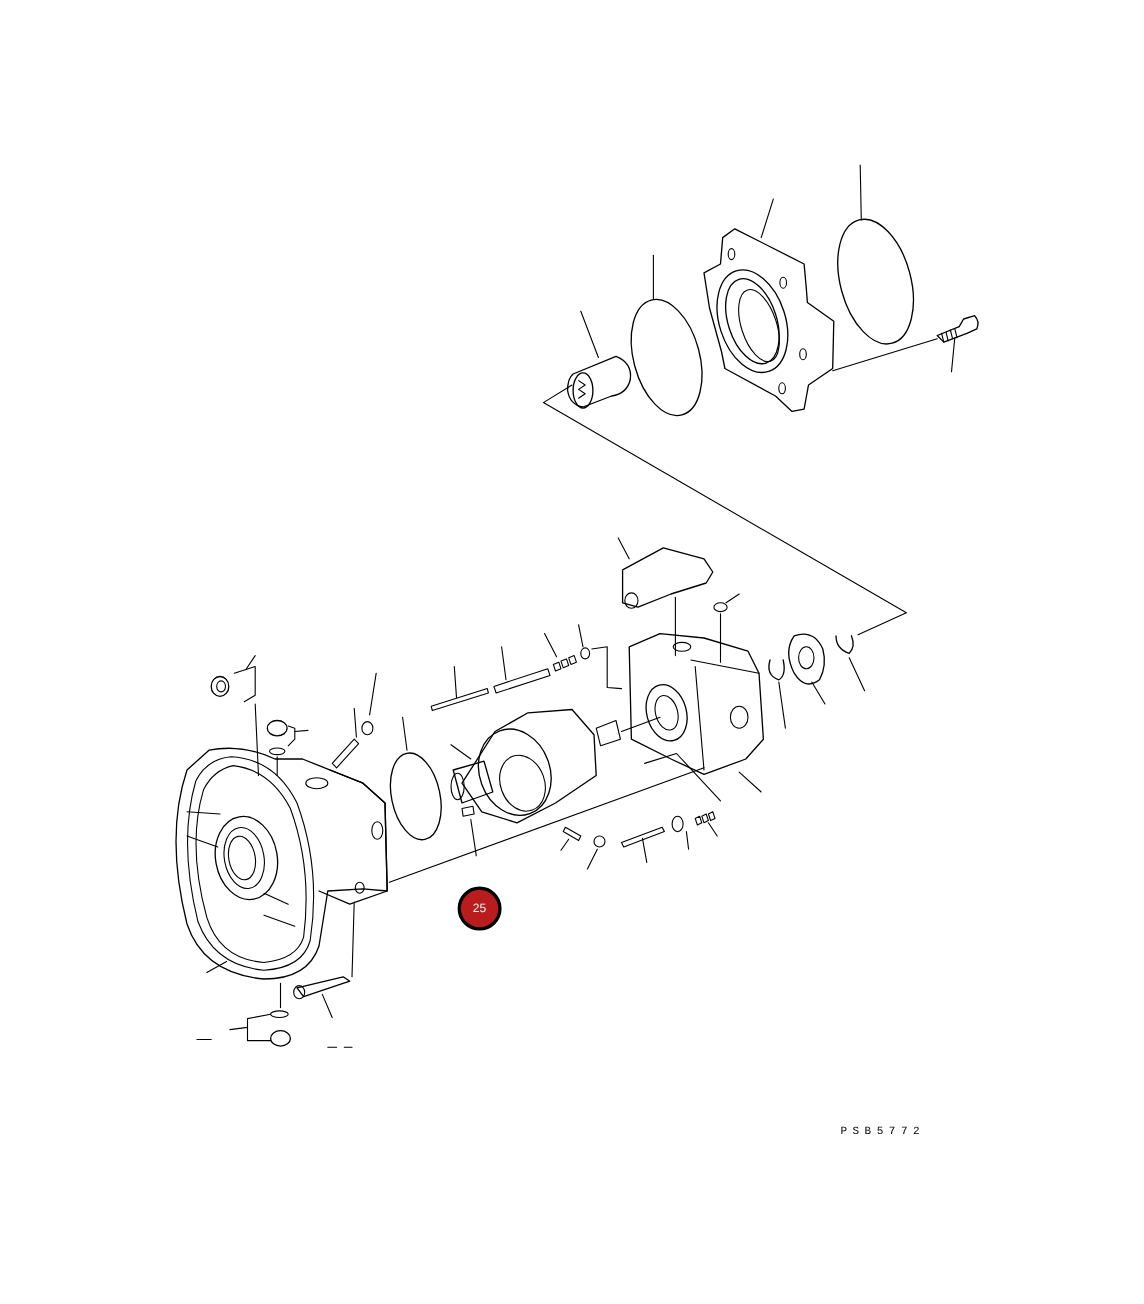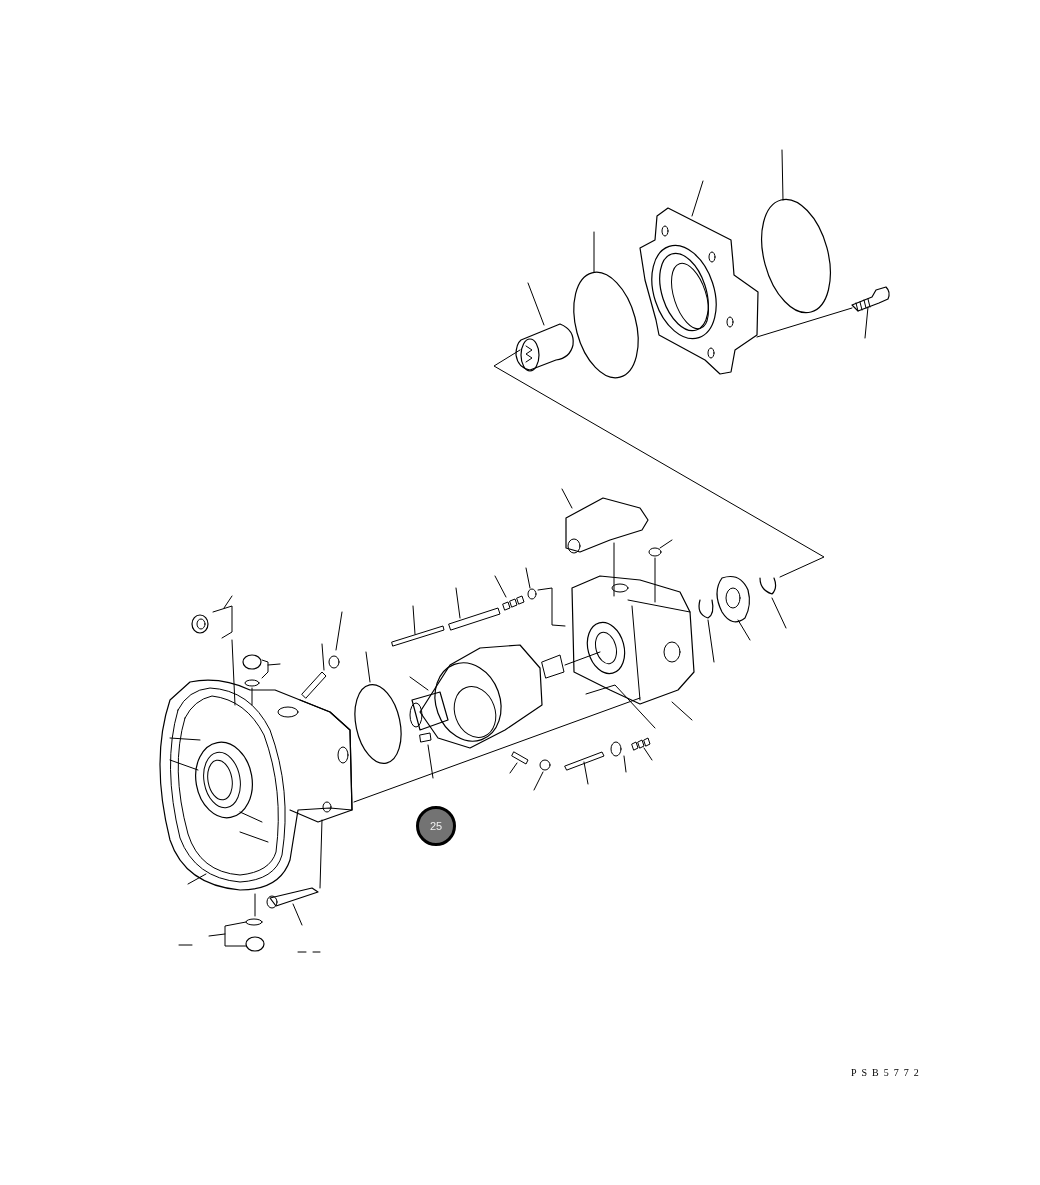--- a/index.html
+++ b/index.html
@@ -3,27 +3,27 @@
 <meta charset="utf-8">
 <style>
   html, body { margin: 0; padding: 0; background: #ffffff; }
   body { width: 1040px; height: 1185px; position: relative; overflow: hidden;
          font-family: "Liberation Sans", sans-serif; }
   #canvas { position: absolute; left: 0; top: 0; width: 1040px; height: 1185px; }
   .ln { fill: none; stroke: #000; stroke-width: 1.2; stroke-linejoin: round; stroke-linecap: round; }
   .thin { stroke-width: 1; }
   .callout {
     position: absolute; left: 416px; top: 806px; width: 40px; height: 40px;
-    border-radius: 50%; background: #737373; border: 3px solid #000; box-sizing: border-box;
+    border-radius: 50%; background: #b91c1c; border: 3px solid #000; box-sizing: border-box;
     color: #f0f0f0; font-size: 11px; display: flex; align-items: center; justify-content: center;
     cursor: pointer;
   }
   .drawing-code {
-    position: absolute; left: 851px; top: 1024px; font-family: Liberation Serif, serif;
-    font-size: 10px; letter-spacing: 5px; color: #000; margin-top: 43px;
+    position: absolute; left: 764px; top: 1024px; font-family: Liberation Mono, monospace;
+    font-size: 10px; letter-spacing: 5px; color: #000;
   }
 </style>
 </head>
 <body>
 
 <svg id="canvas" viewBox="0 0 1040 1185" xmlns="http://www.w3.org/2000/svg">
 
   <g>
 
     <g>

